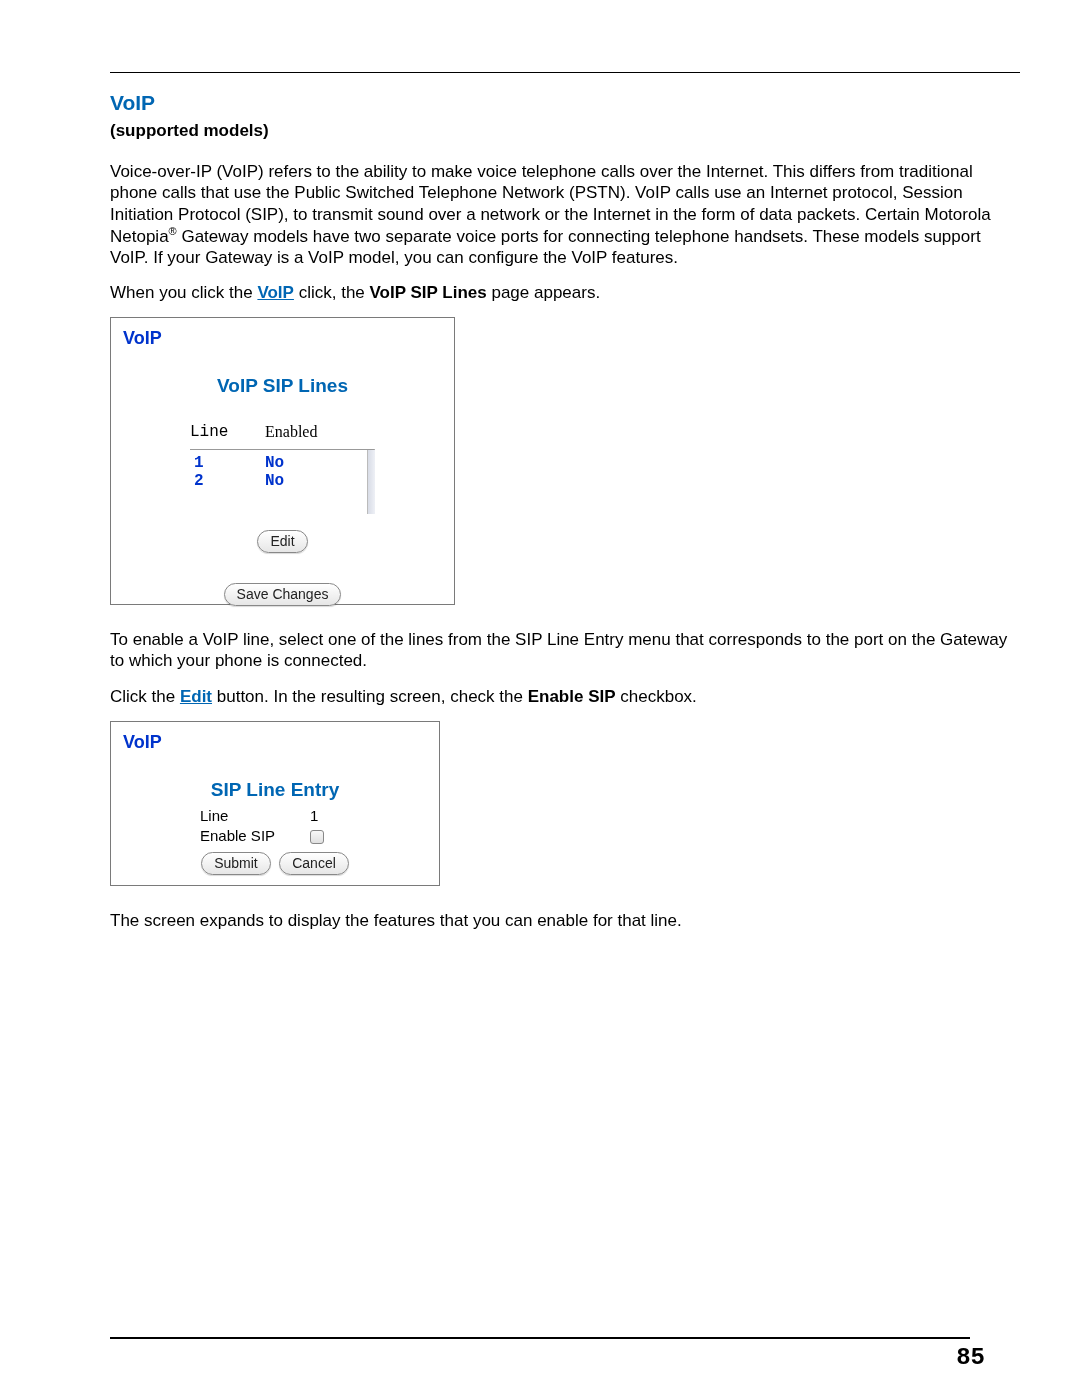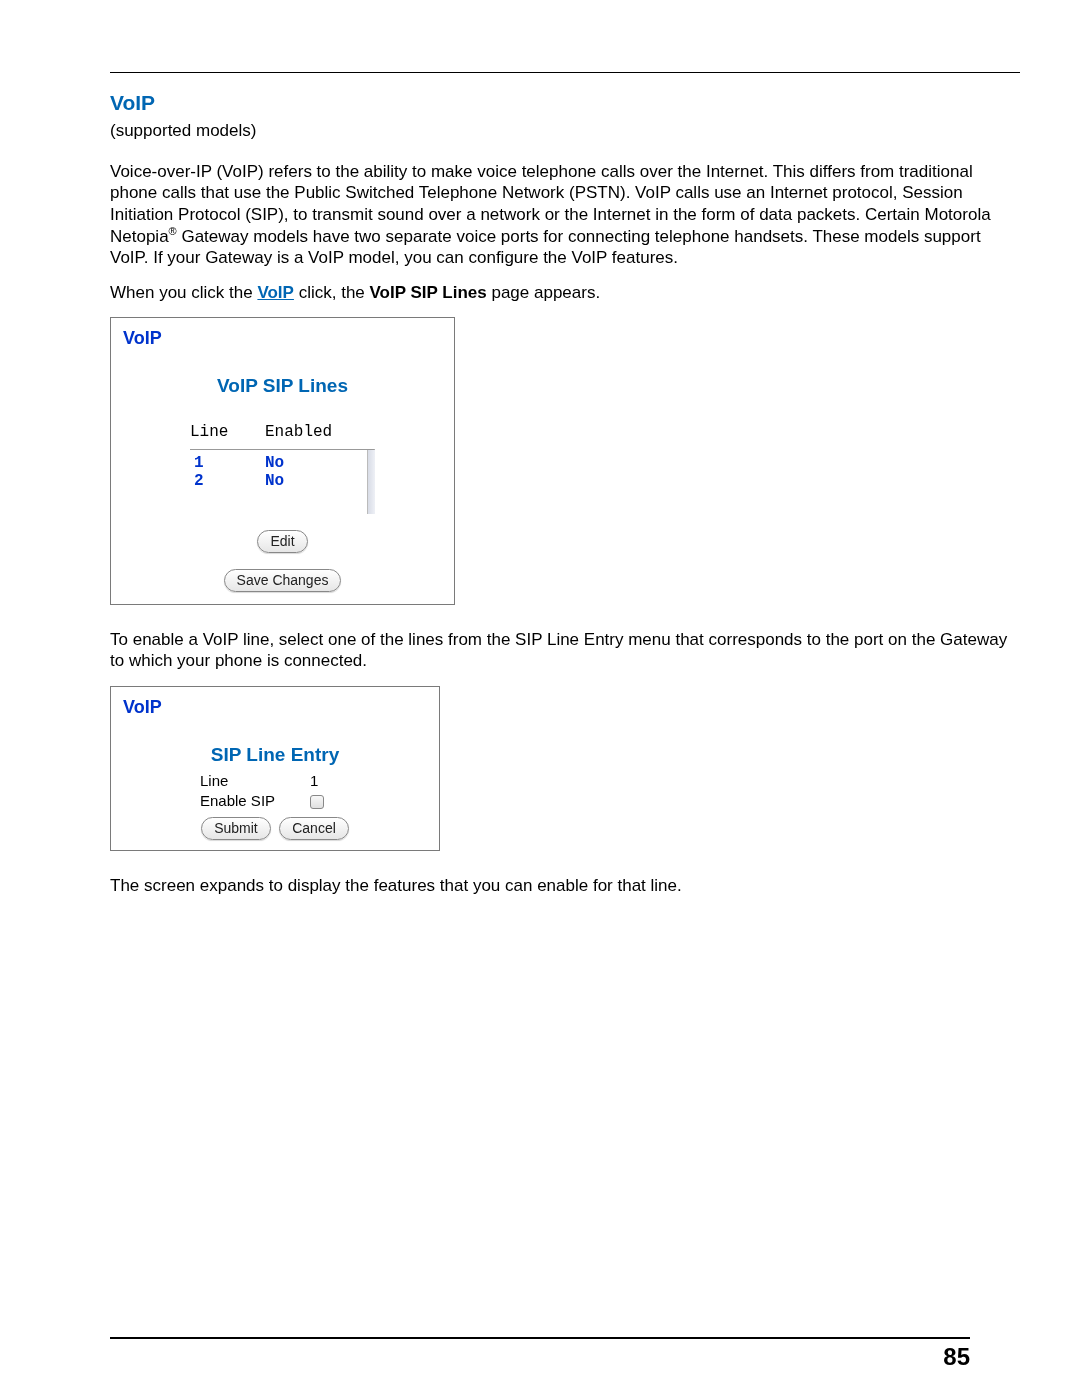--- a/index.html
+++ b/index.html
@@ -22,21 +22,21 @@
       border-top: 1.5px solid #000;
       margin-bottom: 18px;
     }
     .section-heading {
       color: #0066b3;
       font-weight: bold;
       font-size: 21px;
       margin-bottom: 6px;
     }
     .sub-heading {
-      font-weight: normal;
+      font-weight: bold;
       font-size: 17px;
       margin-bottom: 20px;
     }
     .body-text {
       font-size: 17px;
       line-height: 1.25;
       margin-bottom: 14px;
       color: #000;
     }
     .body-text sup {
@@ -87,20 +87,21 @@
       font-family: "Courier New", monospace;
       font-size: 16px;
       color: #000;
       margin-bottom: 8px;
     }
     .lines-table-header .col-line {
       width: 75px;
     }
     .lines-table-header .col-enabled {
       flex: 1;
+      font-family: Liberation Serif, serif;
     }
     .lines-table-body {
       border-top: 1.5px solid #999;
       border-right: 1.5px solid #bbb;
       padding: 4px 0 24px 0;
       position: relative;
     }
     .lines-table-body .scroll-track {
       position: absolute;
       right: -1px;
@@ -134,21 +135,21 @@
       border-radius: 12px;
       padding: 2px 12px 3px 12px;
       cursor: pointer;
       box-shadow: 0 1px 1px rgba(0,0,0,0.15);
     }
     .btn-row {
       text-align: center;
       margin-top: 16px;
     }
     .btn-row-gap {
-      margin-top: 16px;
+      margin-top: 30px;
     }
     .panel-2 {
       width: 330px;
       height: 165px;
       padding: 10px 12px;
     }
     .panel-2 .panel-subtitle {
       margin-bottom: 6px;
       margin-top: 16px;
     }
@@ -189,23 +190,23 @@
     .hr-bottom {
       border: none;
       border-top: 2px solid #000;
       position: absolute;
       left: 110px;
       right: 110px;
       bottom: 58px;
     }
     .page-number {
       position: absolute;
-      right: 110px;
+      right: 95px;
       bottom: 26px;
-      font-family: Liberation Sans, sans-serif;
+      font-family: Liberation Mono, monospace;
       font-size: 24px;
       font-weight: bold;
     }
   </style>
 </head>
 <body>
 
 <div class="page-content">
   <hr class="hr-top">
 
@@ -243,20 +244,23 @@
     <div class="btn-row">
       <span class="btn">Edit</span>
     </div>
     <div class="btn-row btn-row-gap">
       <span class="btn">Save Changes</span>
     </div>
   </div>
 
   <p class="body-text">To enable a VoIP line, select one of the lines from the SIP Line Entry menu that corresponds to the port on the Gateway to which your phone is connected.</p>
 
+  <p class="body-text">
+    <span>Click the </span><span class="inline-link">Edit</span><span> button. In the resulting screen, check the </span><span class="bold">Enable SIP</span><span> checkbox.</span>
+  </p>
 
   <div class="panel panel-2">
     <div class="panel-title">VoIP</div>
     <div class="panel-subtitle">SIP Line Entry</div>
     <div class="entry-table">
       <div class="entry-row">
         <div class="label">Line</div>
         <div class="value">1</div>
       </div>
       <div class="entry-row">

